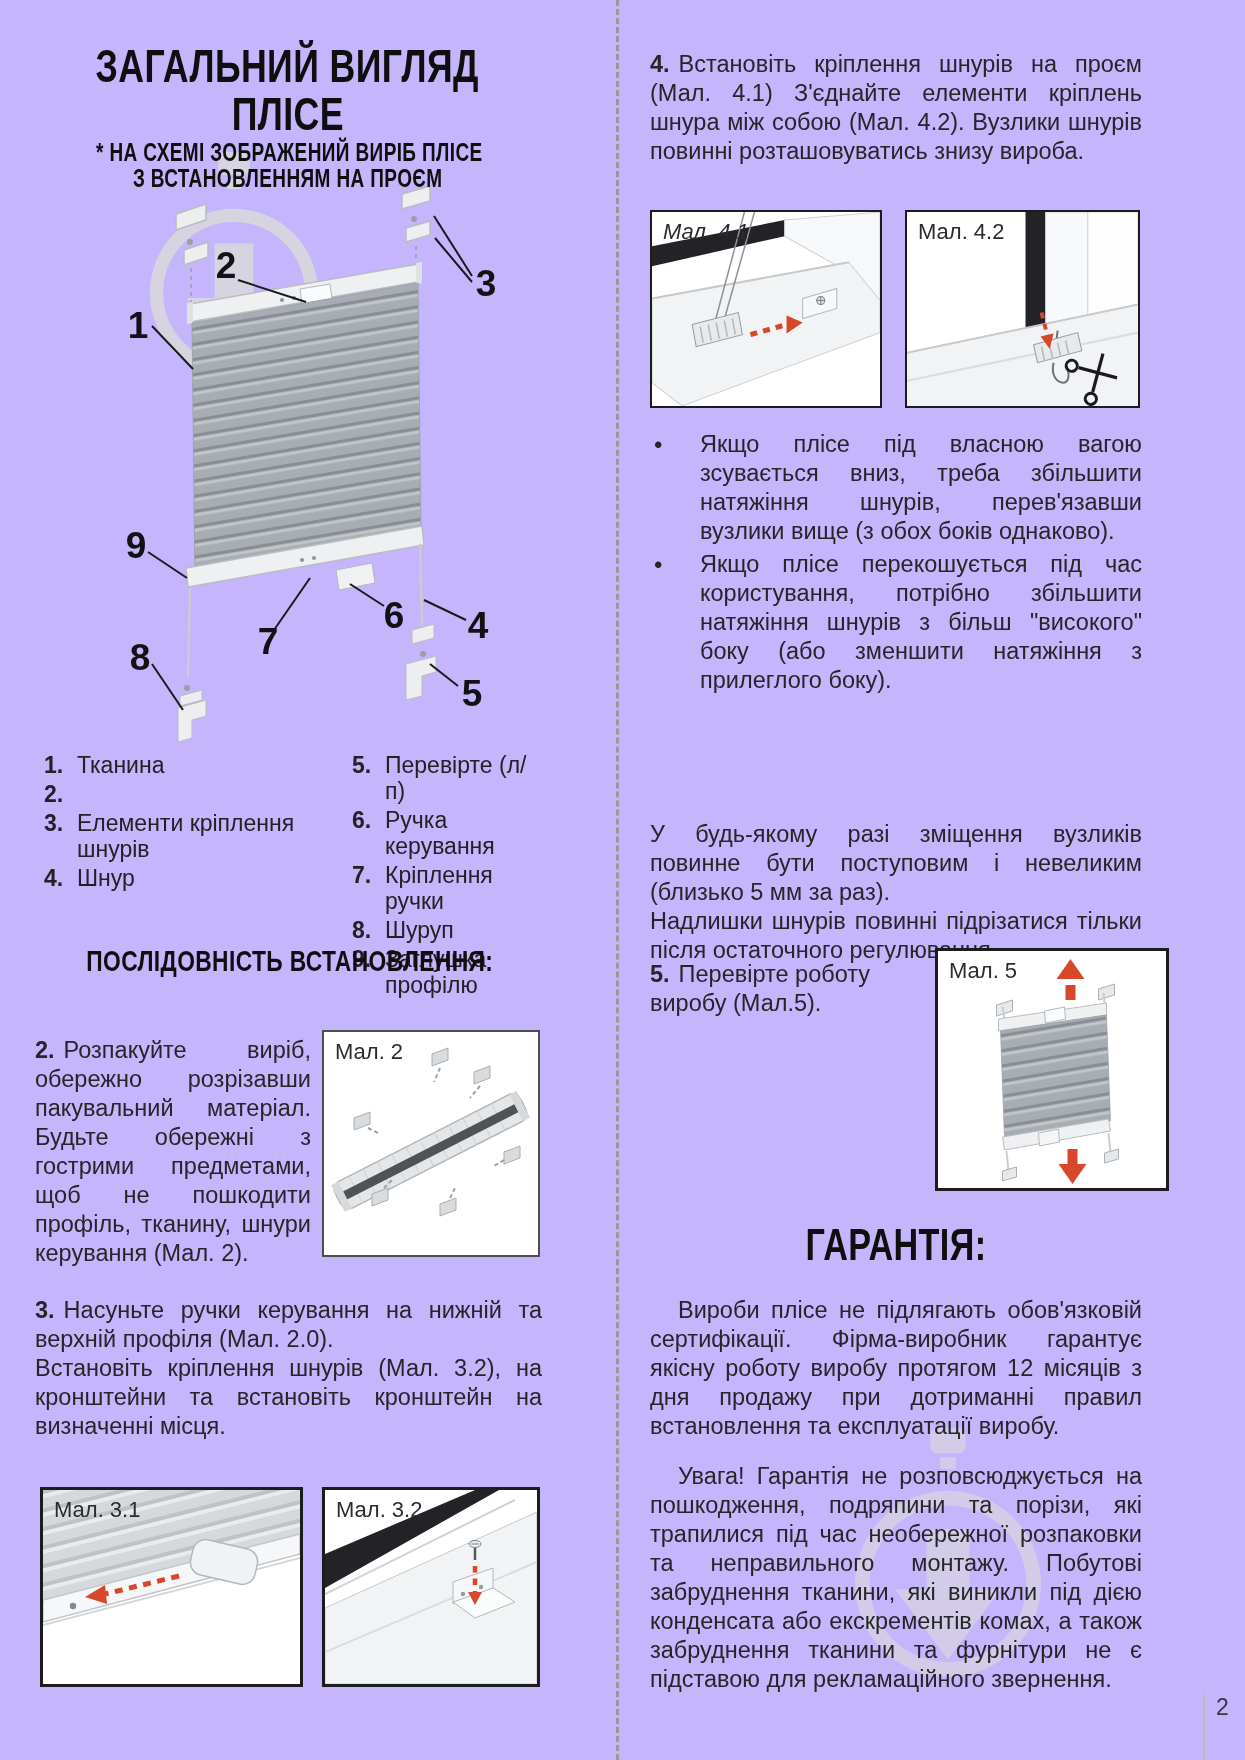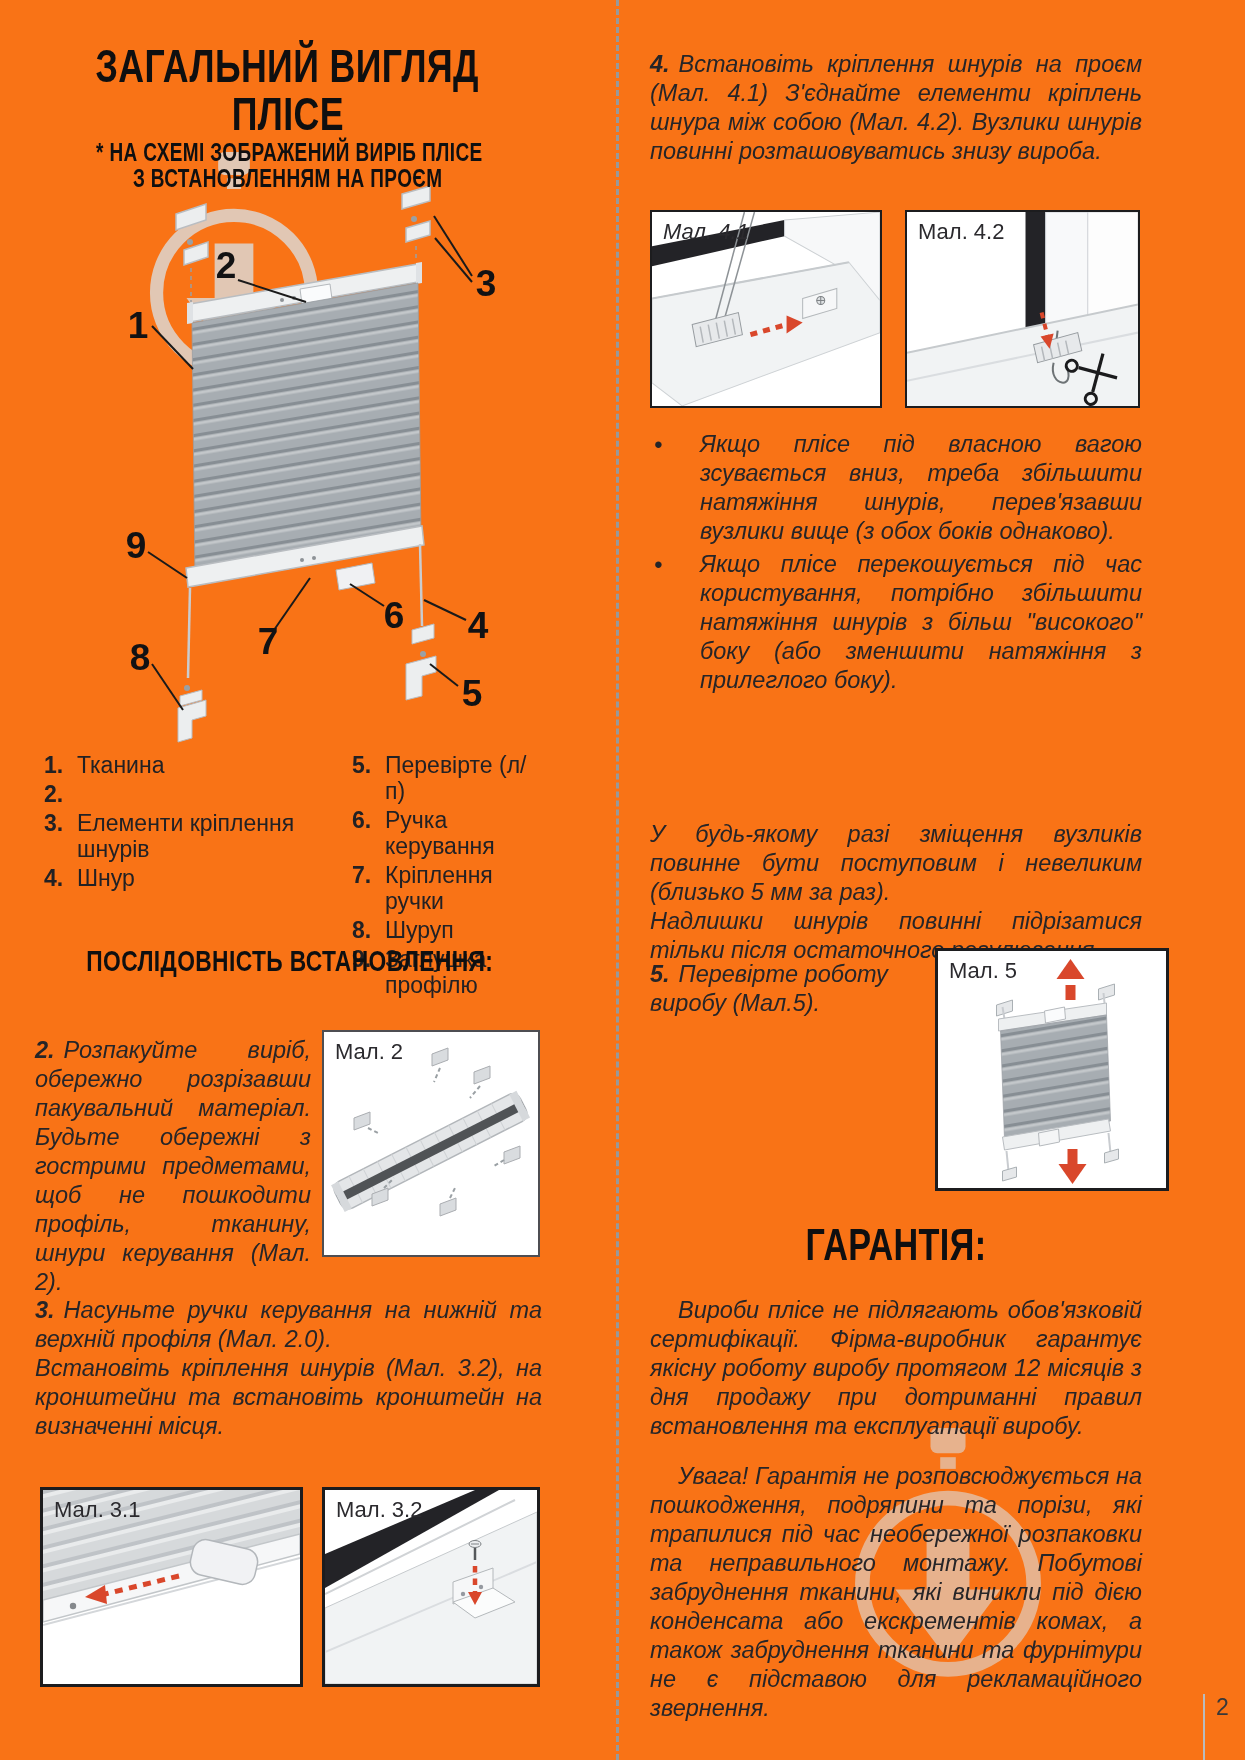--- a/index.html
+++ b/index.html
@@ -1,28 +1,28 @@
 <!DOCTYPE html>
 <html><head>
 <meta charset="utf-8">
 <style>
   html,body{margin:0;padding:0;background:#ffffff;}
-  .page{position:relative;width:1245px;height:1760px;background:#f97316;overflow:hidden;
+  .page{position:relative;width:1245px;height:1760px;background:#c4b5fd;overflow:hidden;
         font-family:"Liberation Sans",sans-serif;color:#2b2a2e;}
   
   .divider{position:absolute;left:616px;top:0;width:0;height:1760px;border-left:3px dashed #97999b;}
   
   .bigline{display:block;text-align:center;font-weight:800;color:#0f0f10;line-height:1.02;}
   .cond{display:inline-block;transform:scaleX(.76);transform-origin:50% 50%;white-space:nowrap;letter-spacing:.5px;}
   .title{position:absolute;left:35px;top:42px;width:505px;font-size:47px;}
   .subtitle{position:absolute;left:35px;top:140px;width:505px;font-size:25px;z-index:2;}
   .seqhead{position:absolute;left:22px;top:946px;width:530px;font-size:30px;}
   .warhead{position:absolute;left:650px;top:1222px;width:492px;font-size:45px;}
   
-  .bodytxt{font-size:23.5px;line-height:29px;text-align:justify;color:#262528;font-style:italic;}
+  .bodytxt{font-size:23.5px;line-height:29px;text-align:justify;color:#262528;}
   .bnum{font-weight:700;margin-right:9px;}
   
   .legend{position:absolute;left:44px;top:752px;width:500px;display:grid;grid-template-columns:308px 1fr;font-size:23px;line-height:26px;color:#222124;}
   .leg-item{display:grid;grid-template-columns:33px 1fr;margin-bottom:3px;}
   .leg-num{font-weight:700;}
   
   .figbox{position:absolute;background:#fff;border:3px solid #1c1c1e;box-sizing:border-box;}
   .figbox.thin{border-width:2px;border-color:#4e4e52;}
   .figlabel{position:absolute;top:7px;left:11px;font-size:22px;color:#2b2a2e;z-index:2;}
   .figsvg{position:absolute;left:0;top:0;width:100%;height:100%;}

